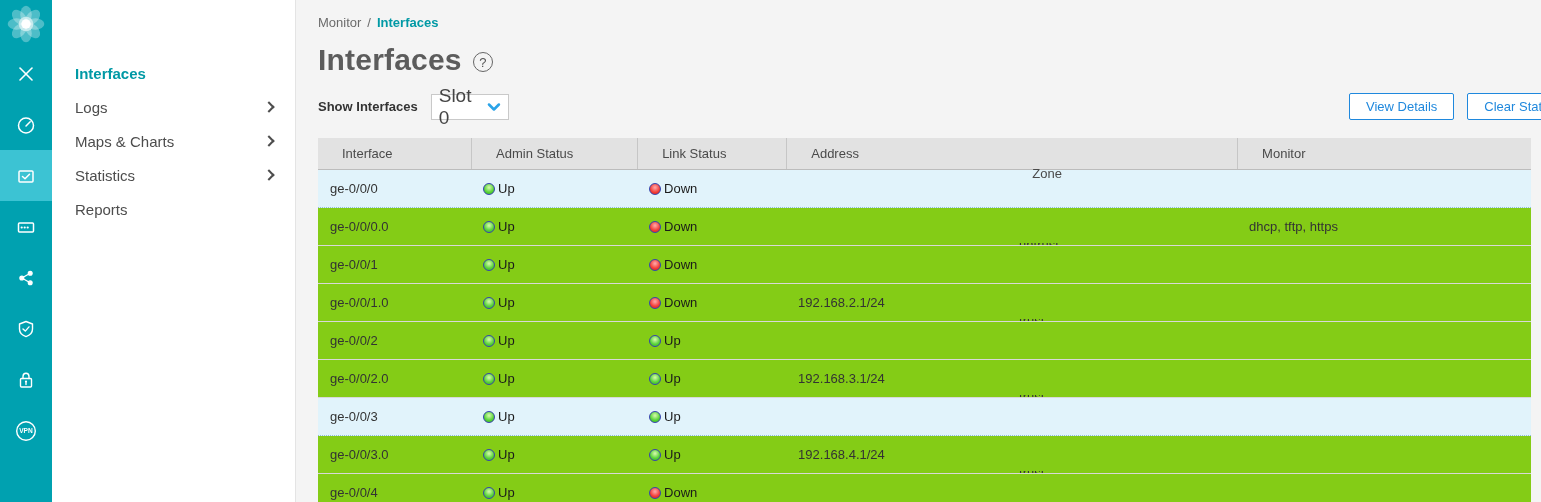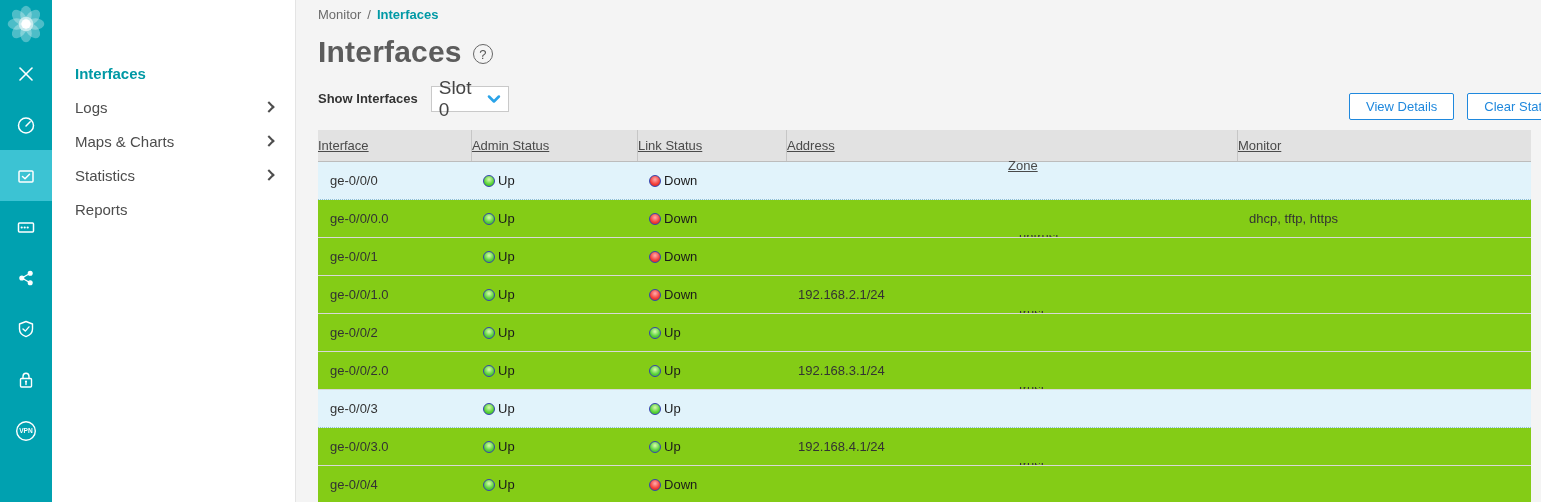--- a/index.html
+++ b/index.html
@@ -15,38 +15,38 @@
   .rail svg { display:block; }
 
   
   .sidebar { width:244px; flex:none; background:#fff; border-right:1px solid #e4e4e4; padding-top:56px; }
   .menu-item { height:34px; display:flex; align-items:center; padding:0 22px 0 23px; font-size:15px; color:#4d4d4d; cursor:pointer; }
   .menu-item.active { color:var(--accent,#0099a5); font-weight:bold; }
   .chev { margin-left:auto; width:8px; height:8px; border-top:2px solid #4d4d4d; border-right:2px solid #4d4d4d; transform:rotate(45deg); flex:none; }
 
   
   .main { flex:1; background:#f4f4f4; position:relative; padding:0 0 0 22px; overflow:hidden; }
-  .breadcrumb { padding-top:7px; font-size:13px; color:#6b6b6b; }
+  .breadcrumb { padding-top:15px; font-size:13px; color:#6b6b6b; }
   .breadcrumb .sep { margin:0 6px; color:#6b6b6b; }
   .breadcrumb .current { color:var(--accent,#0099a5); font-weight:bold; }
   .titlebar { margin-top:13px; display:flex; align-items:center; gap:11px; }
   .page-title { font-size:30px; font-weight:bold; color:#5c5c5c; letter-spacing:0.2px; }
   .help-circle { width:20px; height:20px; border:1.5px solid #666; border-radius:50%; display:flex; align-items:center; justify-content:center; font-size:13px; color:#555; cursor:pointer; margin-top:4px; }
 
   .controls { margin-top:16px; height:27px; display:flex; align-items:center; }
   .show-label { font-size:13px; font-weight:bold; color:#333; }
   .select-box { margin-left:13px; width:78px; height:26px; background:#fff; border:1px solid #c9c9c9; display:flex; align-items:center; padding:0 7px; font-size:19px; color:#444; cursor:pointer; }
   .select-box svg { margin-left:auto; }
   .btns { position:absolute; top:93px; right:-47px; display:flex; gap:13px; }
   .btn { height:27px; padding:0 16px; background:#fff; border:1px solid var(--blue,#1f88dd); color:var(--blue,#1f88dd); font-size:13px; border-radius:2px; cursor:pointer; white-space:nowrap; font-family:"Liberation Sans",sans-serif; }
 
   
   .grid { margin-top:18px; width:1213px; }
   .thead { display:flex; background:#e2e2e2; height:32px; border-bottom:1px solid #bcbcbc; font-size:13px; color:#4a4a4a; }
-  .th { display:flex; align-items:center; padding-left:0; border-left:1px solid #c6c6c6; cursor:pointer;text-decoration:underline; }
+  .th { display:flex; align-items:center; padding-left:24px; border-left:1px solid #c6c6c6; cursor:pointer; }
   .th:first-child { border-left:none; }
   .tr { display:flex; height:38px; background:#84cc16; border-bottom:1px solid #d8d8d8; font-size:13px; color:#333; cursor:pointer; }
   .tr.hl { background:var(--highlight,#e1f3fb); border-bottom:1px dotted #8fbed6; }
   .td { display:flex; align-items:center; padding-left:12px; overflow:hidden; white-space:nowrap; }
   .c0 { width:155px; } .c1 { width:152px;text-align:center; } .c2 { width:151px;margin-left:16px; }
   .c3 { width:224px; } .c4 { width:233px;margin-top:35px; } .c5 { width:298px; }
 
   .dot { width:12px; height:12px; border-radius:50%; border:1px solid var(--ring,#3644ad); margin-right:3px; flex:none; }
   .dot.up   { background:radial-gradient(circle at 50% 35%, #c9f5a0 8%, #55d236 60%, #3fba1e 100%); }
   .dot.down { background:radial-gradient(circle at 50% 35%, #ff9d9d 8%, #f23c35 60%, #d8201f 100%); }

